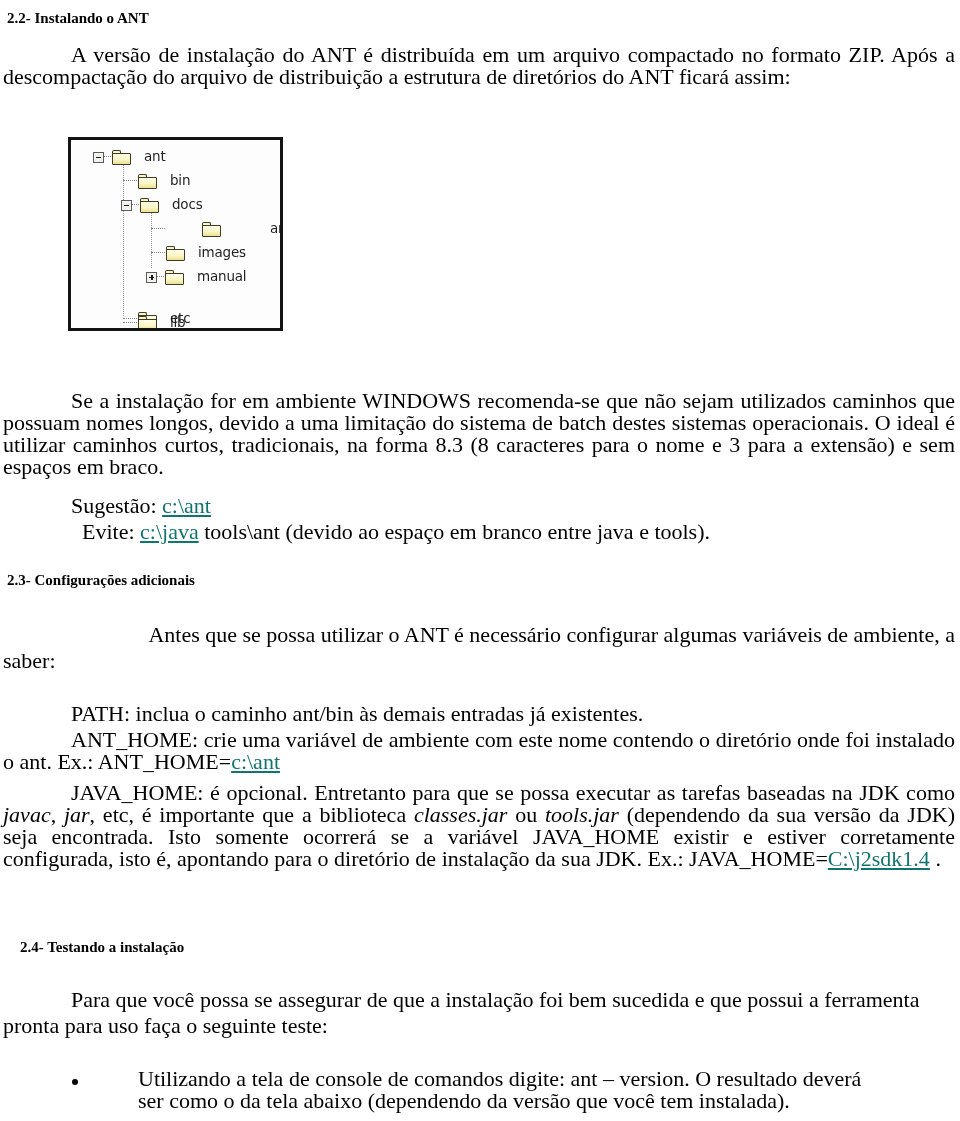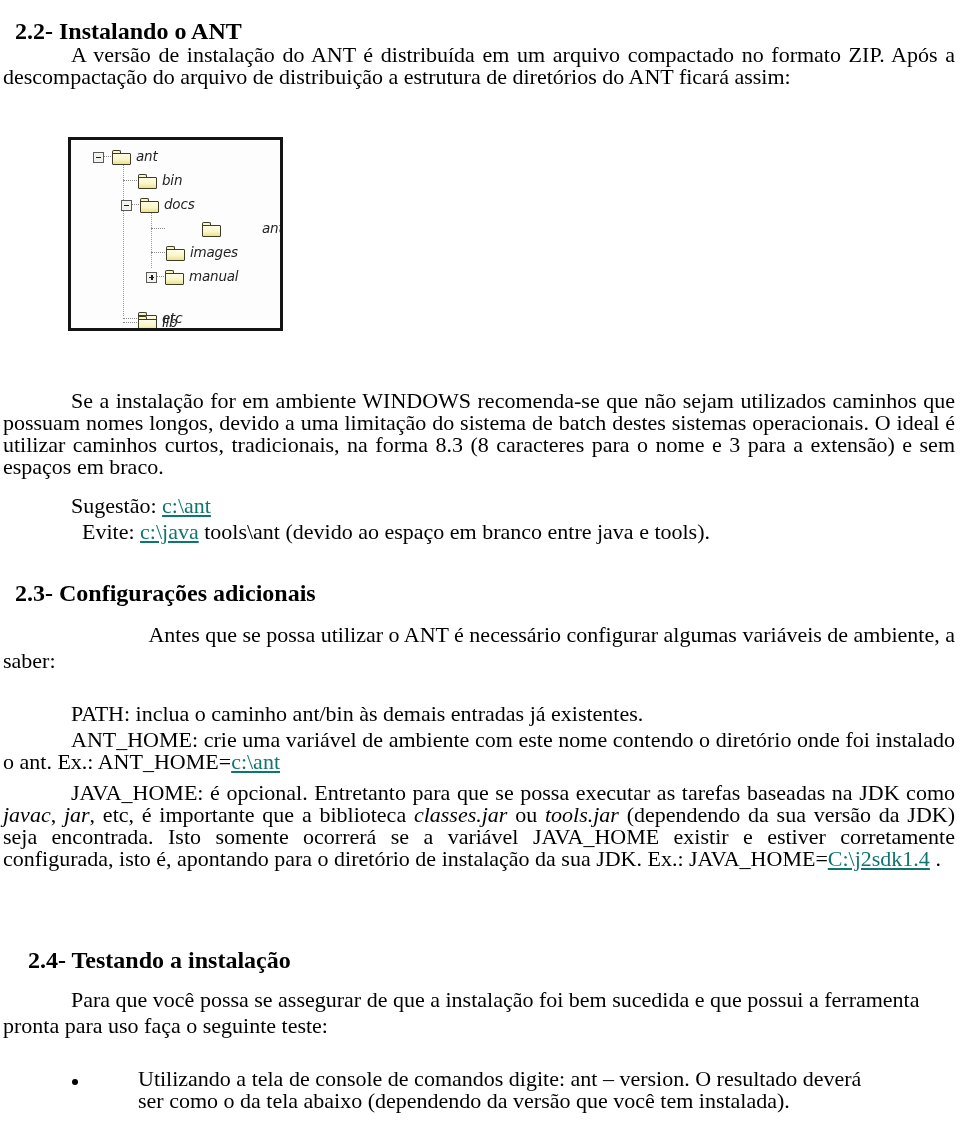--- a/index.html
+++ b/index.html
@@ -19,23 +19,23 @@
     position: relative;
     width: 960px;
     height: 1121px;
     padding: 0;
     box-sizing: border-box;
   }
 
   
   .section-heading {
     font-family: "Liberation Serif", "DejaVu Serif", serif;
-    font-size: 24px;
+    font-size: 15px;
     line-height: 1.12;
-    margin: 12px;
+    margin: 4px;
     padding: 0;
     white-space: nowrap;
   }
 
   
   .para {
     font-size: 22px;
     line-height: 22px;
     margin: 0;
     padding: 0;
@@ -75,26 +75,25 @@
     color: #1c1c1c;
   }
   .tree-row {
     position: absolute;
     height: 22px;
     display: flex;
     align-items: center;
     white-space: nowrap;
   }
   .tree-label {
-    margin-left: 5px;
+    margin-left: 13px;
     font-size: 13.5px;
     letter-spacing: -0.2px;
     line-height: 1;
     color: #1f1f1f;
-    font-style: italic;
   }
   
   .expander {
     width: 11px;
     height: 11px;
     border: 1px solid #5a5a5a;
     background: #f2f2ee;
     position: relative;
     flex: 0 0 auto;
     box-sizing: border-box;

